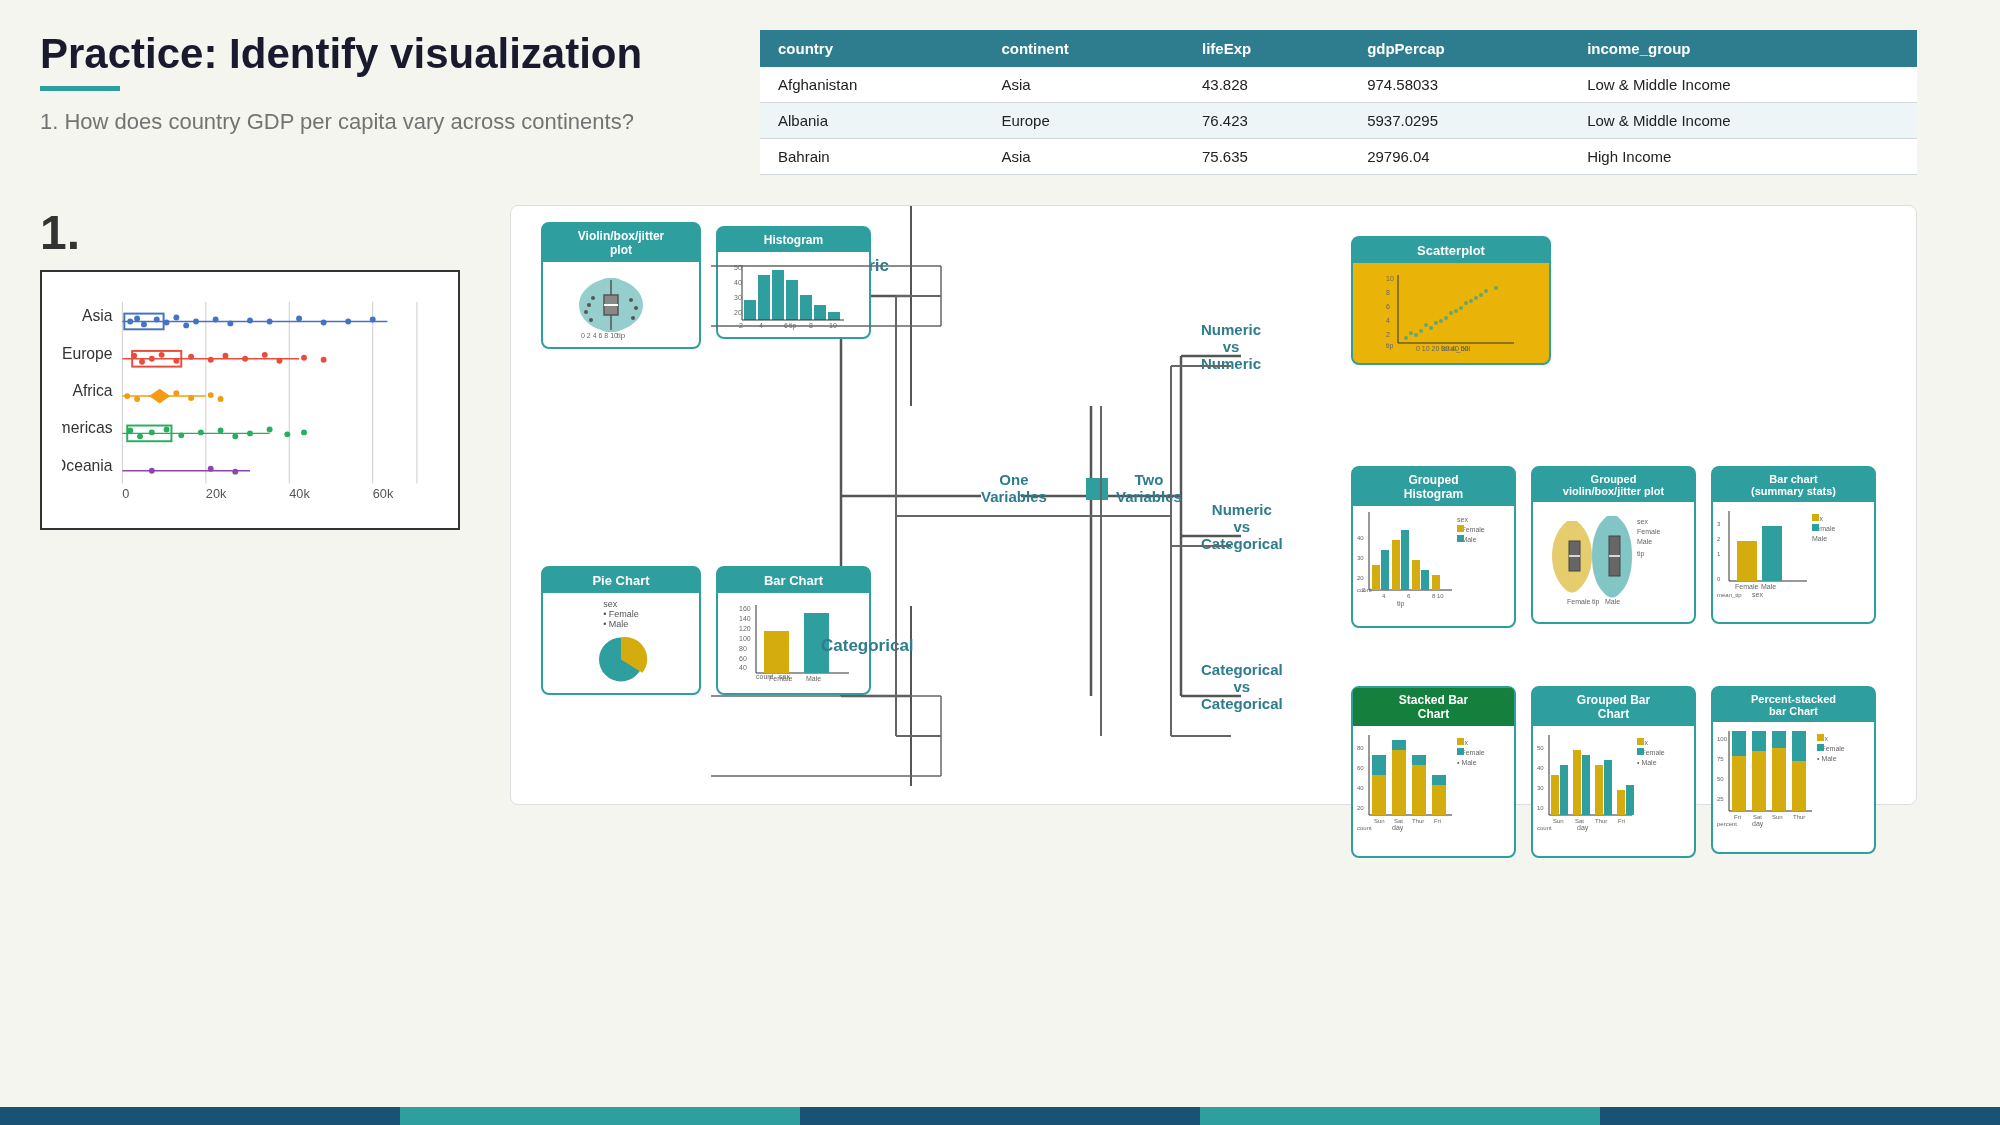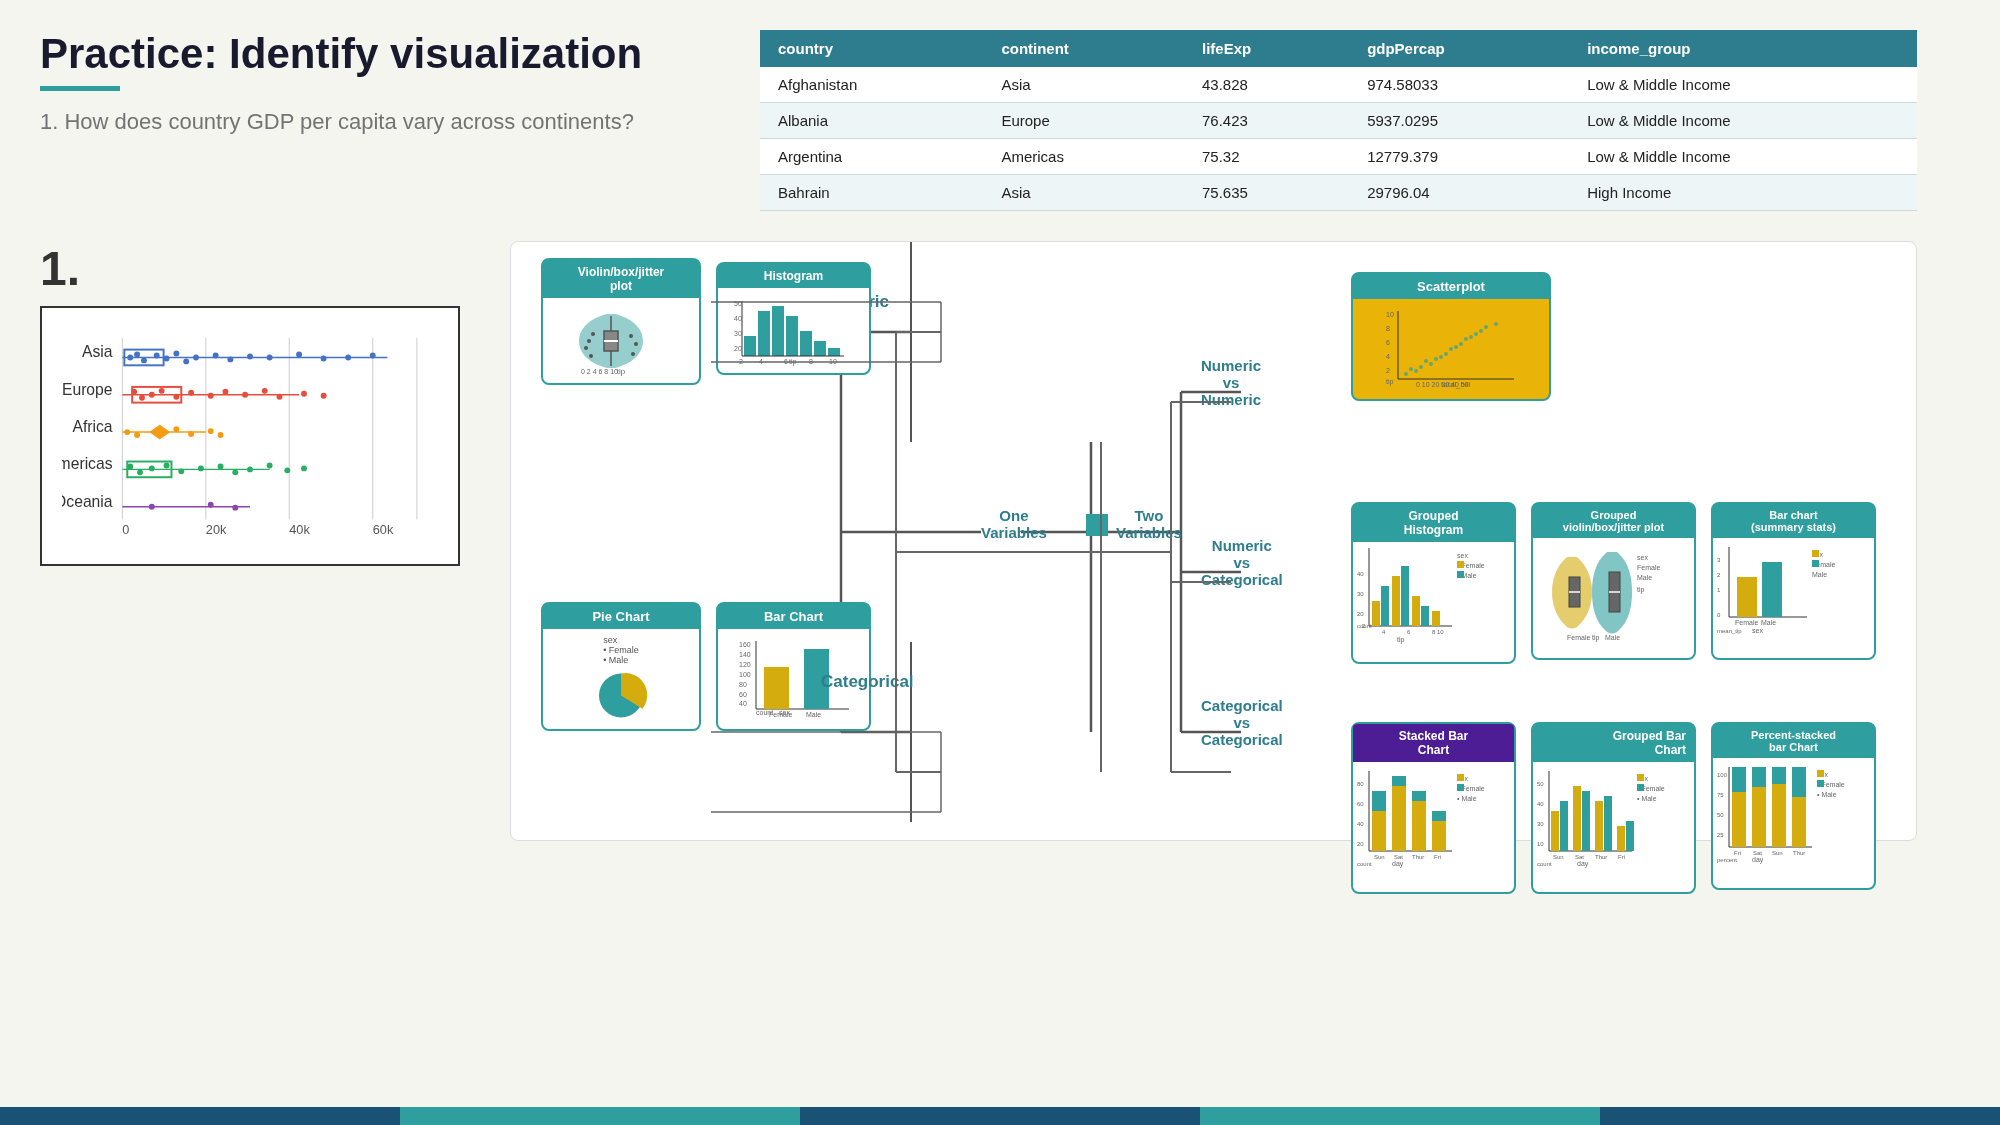--- a/index.html
+++ b/index.html
@@ -167,27 +167,20 @@
               <td>Asia</td>
               <td>43.828</td>
               <td>974.58033</td>
               <td>Low &amp; Middle Income</td>
             </tr>
             <tr>
               <td>Albania</td>
               <td>Europe</td>
               <td>76.423</td>
               <td>5937.0295</td>
-              <td>Low &amp; Middle Income</td>
-            </tr>
-            <tr>
-              <td>Argentina</td>
-              <td>Americas</td>
-              <td>75.32</td>
-              <td>12779.379</td>
               <td>Low &amp; Middle Income</td>
             </tr>
             <tr>
               <td>Bahrain</td>
               <td>Asia</td>
               <td>75.635</td>
               <td>29796.04</td>
               <td>High Income</td>
             </tr>
           </tbody>
@@ -538,21 +531,21 @@
             <text x="0" y="20" font-size="6" fill="#666">3</text>
             <text x="0" y="35" font-size="6" fill="#666">2</text>
             <text x="0" y="50" font-size="6" fill="#666">1</text>
             <text x="0" y="75" font-size="6" fill="#666">0</text>
             <text x="0" y="91" font-size="6" fill="#666">mean_tip</text>
           </svg>
         </div>
       </div>
 
       <div style="position:absolute; left:840px; top:480px; width:165px; border:2px solid #2e9e9e; border-radius:8px; background:white;">
-        <div style="background:#4c1d95;color:white;font-weight:700;font-size:12px;padding:5px 8px;border-radius:4px 4px 0 0;text-align:center;">Stacked Bar<br>Chart</div>
+        <div style="background:#15803d;color:white;font-weight:700;font-size:12px;padding:5px 8px;border-radius:4px 4px 0 0;text-align:center;">Stacked Bar<br>Chart</div>
         <div style="padding:4px; height:130px;">
           <svg viewBox="0 0 140 110" width="140" height="110">
             <text x="100" y="15" font-size="7" fill="#666">sex</text>
             <text x="100" y="25" font-size="7" fill="#666">• Female</text>
             <text x="100" y="35" font-size="7" fill="#666">• Male</text>
             <rect x="100" y="8" width="7" height="7" fill="#D4AC0D"></rect>
             <rect x="100" y="18" width="7" height="7" fill="#2e9e9e"></rect>
             <line x1="12" y1="5" x2="12" y2="85" stroke="#333" stroke-width="1"></line>
             <line x1="12" y1="85" x2="95" y2="85" stroke="#333" stroke-width="1"></line>
 
@@ -572,21 +565,21 @@
             <text x="0" y="20" font-size="6" fill="#666">80</text>
             <text x="0" y="40" font-size="6" fill="#666">60</text>
             <text x="0" y="60" font-size="6" fill="#666">40</text>
             <text x="0" y="80" font-size="6" fill="#666">20</text>
             <text x="0" y="100" font-size="6" fill="#666">count</text>
           </svg>
         </div>
       </div>
 
       <div style="position:absolute; left:1020px; top:480px; width:165px; border:2px solid #2e9e9e; border-radius:8px; background:white;">
-        <div style="background:#2e9e9e;color:white;font-weight:700;font-size:12px;padding:5px 8px;border-radius:4px 4px 0 0;text-align:right;">Grouped Bar<br>Chart</div>
+        <div style="background:#2e9e9e;color:white;font-weight:700;font-size:12px;padding:5px 8px;border-radius:4px 4px 0 0;text-align:center;">Grouped Bar<br>Chart</div>
         <div style="padding:4px; height:130px;">
           <svg viewBox="0 0 140 110" width="140" height="110">
             <text x="100" y="15" font-size="7" fill="#666">sex</text>
             <text x="100" y="25" font-size="7" fill="#666">• Female</text>
             <text x="100" y="35" font-size="7" fill="#666">• Male</text>
             <rect x="100" y="8" width="7" height="7" fill="#D4AC0D"></rect>
             <rect x="100" y="18" width="7" height="7" fill="#2e9e9e"></rect>
             <line x1="12" y1="5" x2="12" y2="85" stroke="#333" stroke-width="1"></line>
             <line x1="12" y1="85" x2="95" y2="85" stroke="#333" stroke-width="1"></line>
 

